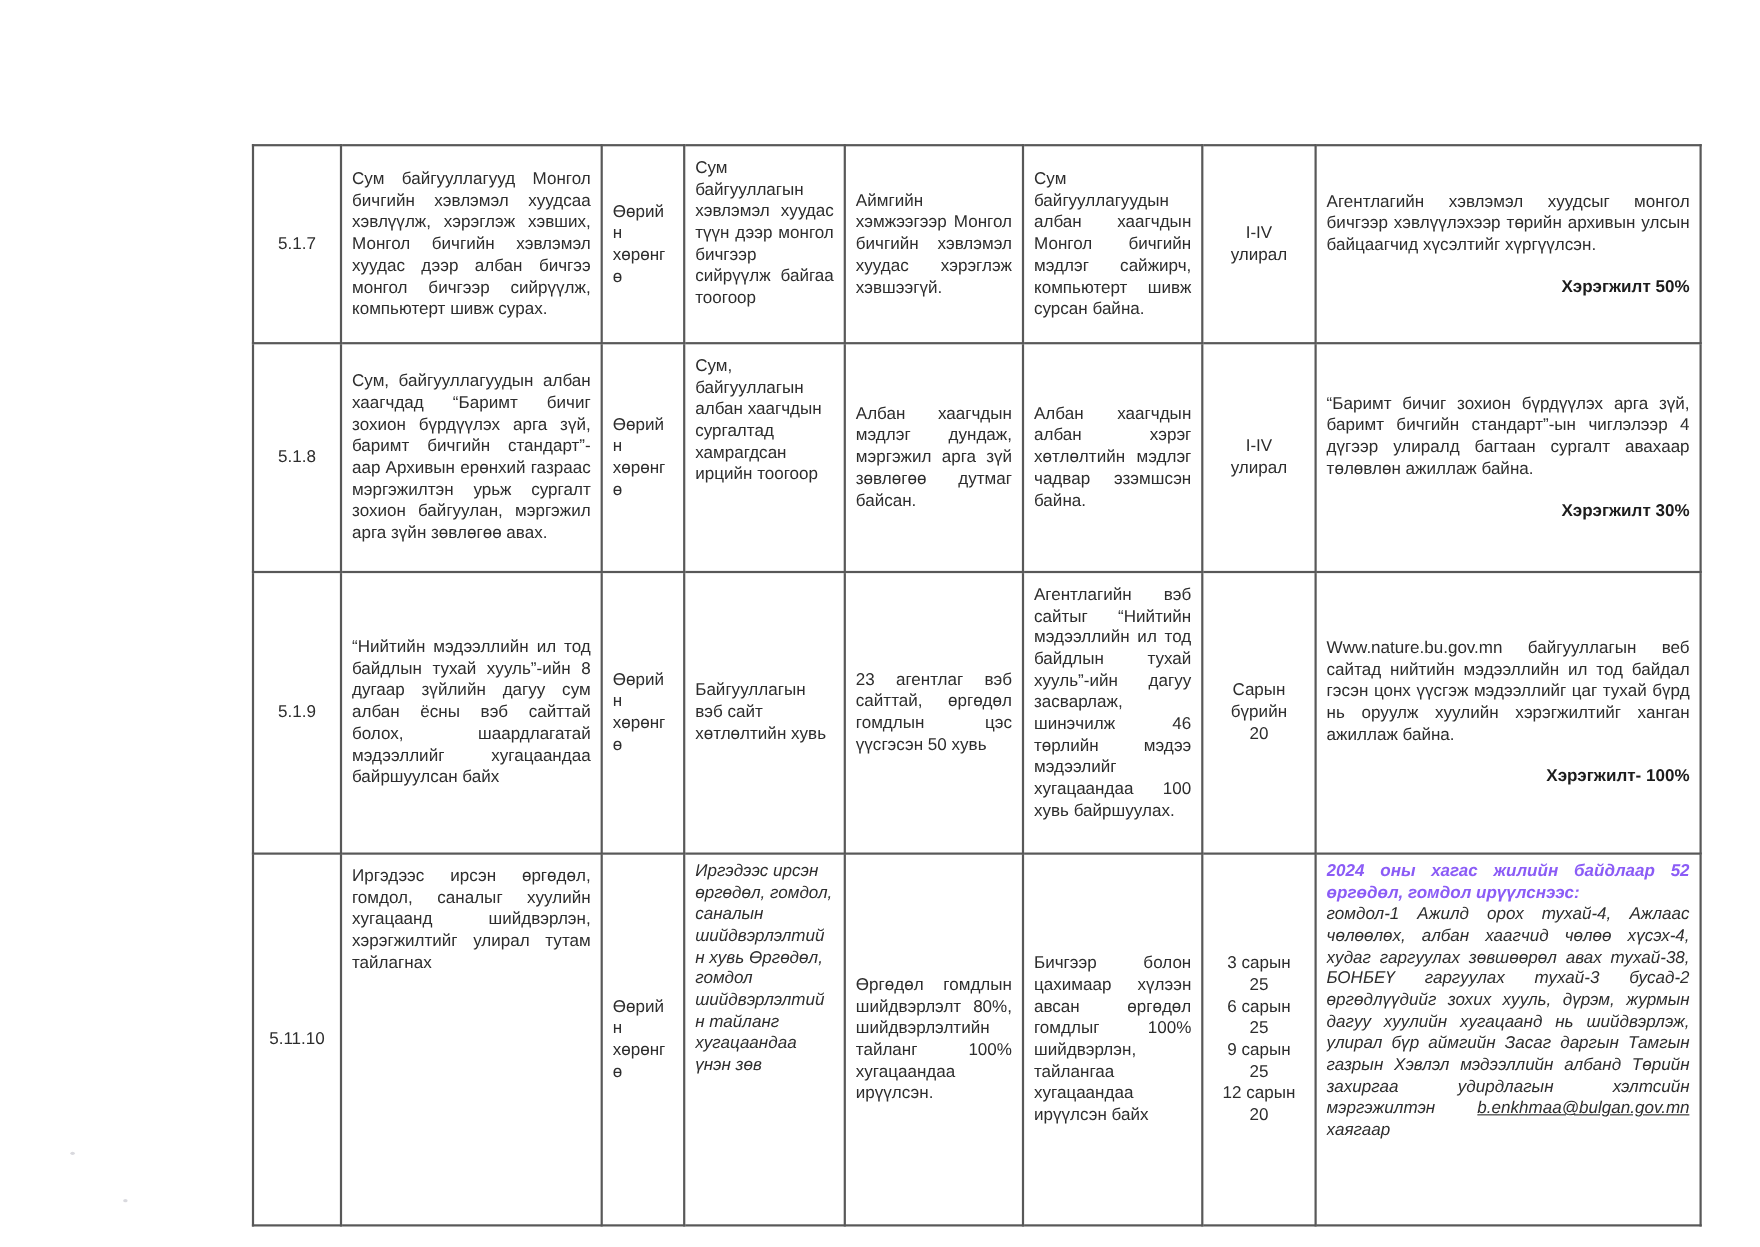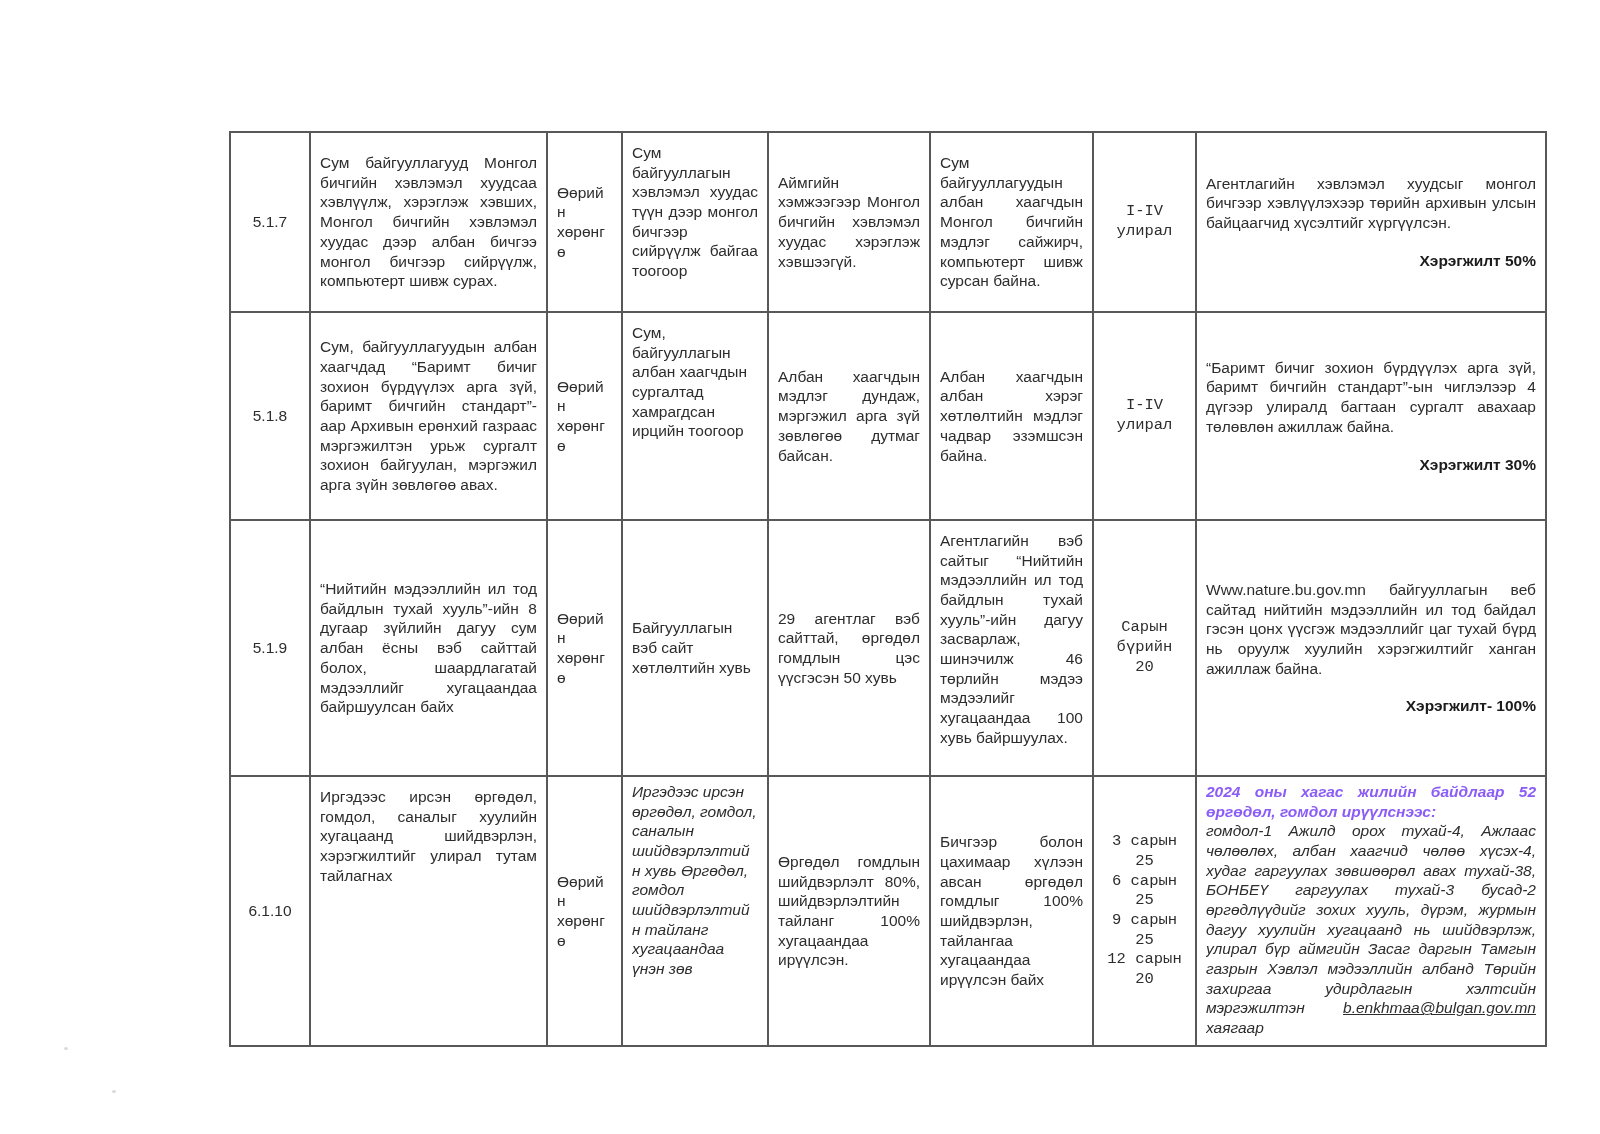--- a/index.html
+++ b/index.html
@@ -24,25 +24,25 @@
     vertical-align: middle;
     padding: 5px 9px;
     font-size: 15.5px;
     line-height: 1.27;
     overflow: hidden;
     word-wrap: break-word;
   }
   tr.r0 td { height: 180px; }
   tr.r1 td { height: 208px; }
   tr.r2 td { height: 256px; }
-  tr.r3 td { height: 270px; }
+  tr.r3 td { height: 338px; }
 
   .center  { text-align: center; }
   .justify { text-align: justify; }
-  .pre     { white-space: pre-line; font-family: Liberation Mono, monospace; }
+  .pre     { white-space: pre-line; }
   .top     { vertical-align: top !important; }
   .narrow  { overflow-wrap: anywhere; }
 
   .impl {
     font-weight: 700;
     text-align: right;
     color: #1c1c1c;
     margin-top: 18px;
   }
   .bold-head { font-weight: 700; color: #8b5cf6; }
@@ -105,33 +105,33 @@
         <div class="justify">“Баримт бичиг зохион бүрдүүлэх арга зүй, баримт бичгийн стандарт”-ын чиглэлээр 4 дүгээр улиралд багтаан сургалт авахаар төлөвлөн ажиллаж байна.</div>
         <div class="impl">Хэрэгжилт 30%</div>
       </td>
     </tr>
 
     <tr class="r2">
       <td class="center">5.1.9</td>
       <td class="justify">“Нийтийн мэдээллийн ил тод байдлын тухай хууль”-ийн 8 дугаар зүйлийн дагуу сум албан ёсны вэб сайттай болох, шаардлагатай мэдээллийг хугацаандаа байршуулсан байх</td>
       <td class="narrow">Өөрийн хөрөнгө</td>
       <td class="narrow">Байгууллагын вэб сайт хөтлөлтийн хувь</td>
-      <td class="justify">29 агентлаг вэб сайттай, өргөдөл гомдлын цэс үүсгэсэн 50 хувь</td>
+      <td class="justify">23 агентлаг вэб сайттай, өргөдөл гомдлын цэс үүсгэсэн 50 хувь</td>
       <td class="justify top padtop">Агентлагийн вэб сайтыг “Нийтийн мэдээллийн ил тод байдлын тухай хууль”-ийн дагуу засварлаж, шинэчилж 46 төрлийн мэдээ мэдээлийг хугацаандаа 100 хувь байршуулах.</td>
       <td class="center pre">Сарын
 бүрийн
 20</td>
       <td>
         <div class="justify">Www.nature.bu.gov.mn байгууллагын веб сайтад нийтийн мэдээллийн ил тод байдал гэсэн цонх үүсгэж мэдээллийг цаг тухай бүрд нь оруулж хуулийн хэрэгжилтийг ханган ажиллаж байна.</div>
         <div class="impl">Хэрэгжилт- 100%</div>
       </td>
     </tr>
 
     <tr class="r3">
-      <td class="center">6.1.10</td>
+      <td class="center">5.11.10</td>
       <td class="justify top padtop">Иргэдээс ирсэн өргөдөл, гомдол, саналыг хуулийн хугацаанд шийдвэрлэн, хэрэгжилтийг улирал тутам тайлагнах</td>
       <td class="narrow">Өөрийн хөрөнгө</td>
       <td class="top narrow">
         <div class="clip">Иргэдээс ирсэн өргөдөл, гомдол, саналын шийдвэрлэлтийн хувь Өргөдөл, гомдол шийдвэрлэлтийн тайланг хугацаандаа үнэн зөв</div>
       </td>
       <td class="justify">Өргөдөл гомдлын шийдвэрлэлт 80%, шийдвэрлэлтийн тайланг 100% хугацаандаа ирүүлсэн.</td>
       <td class="justify">Бичгээр болон цахимаар хүлээн авсан өргөдөл гомдлыг 100% шийдвэрлэн, тайлангаа хугацаандаа ирүүлсэн байх</td>
       <td class="center pre">3 сарын
 25
 6 сарын

